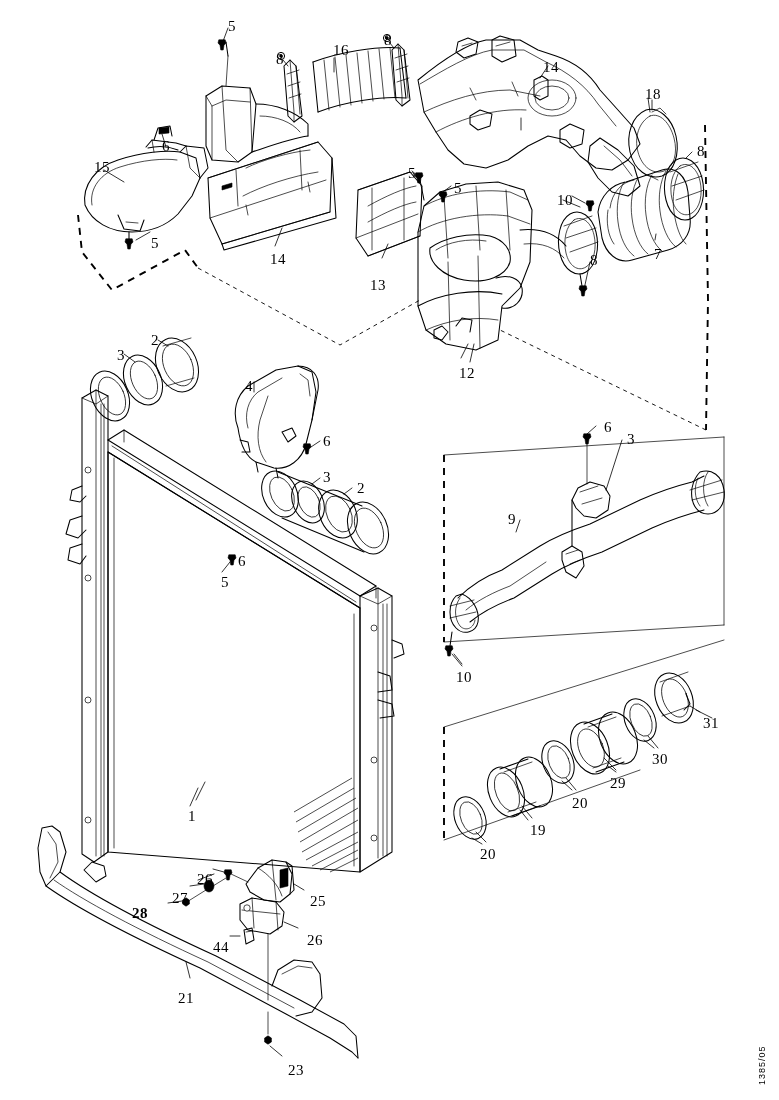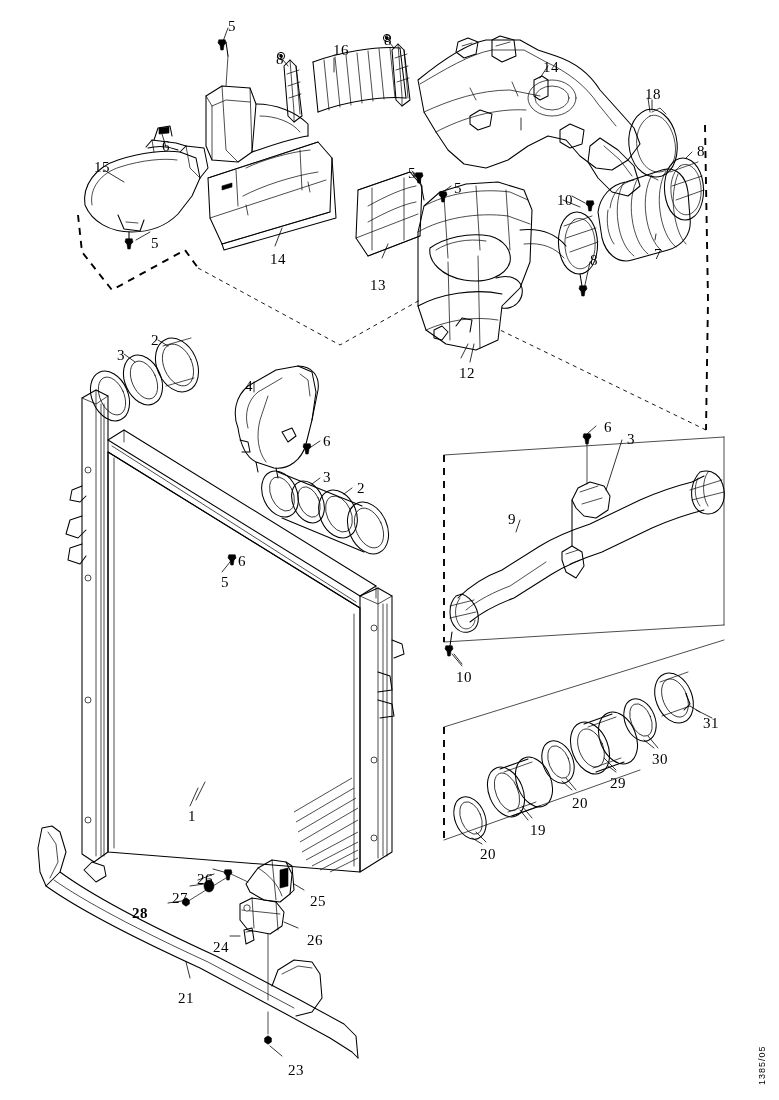--- a/index.html
+++ b/index.html
@@ -580,20 +580,20 @@
       <div class="callout" style="left: 610px; top: 776px;">29</div>
       <div class="callout" style="left: 572px; top: 796px;">20</div>
       <div class="callout" style="left: 530px; top: 823px; text-align: right;">19</div>
       <div class="callout" style="left: 480px; top: 847px;">20</div>
       <div class="callout" style="left: 188px; top: 809px;">1</div>
       <div class="callout" style="left: 197px; top: 872px;">26</div>
       <div class="callout" style="left: 172px; top: 891px;">27</div>
       <div class="callout" style="left: 310px; top: 894px;">25</div>
       <div class="callout" style="left: 132px; top: 906px; font-weight: bold;">28</div>
       <div class="callout" style="left: 307px; top: 933px;">26</div>
-      <div class="callout" style="left: 213px; top: 940px;">24</div>
+      <div class="callout" style="left: 213px; top: 940px;">44</div>
       <div class="callout" style="left: 178px; top: 991px;">21</div>
       <div class="callout" style="left: 288px; top: 1063px;">23</div>
     </div>
 
   <div class="sheet-code" style="left:757px; top:1085px;">1385/05</div>
 
 </div>
 
 </body></html>

